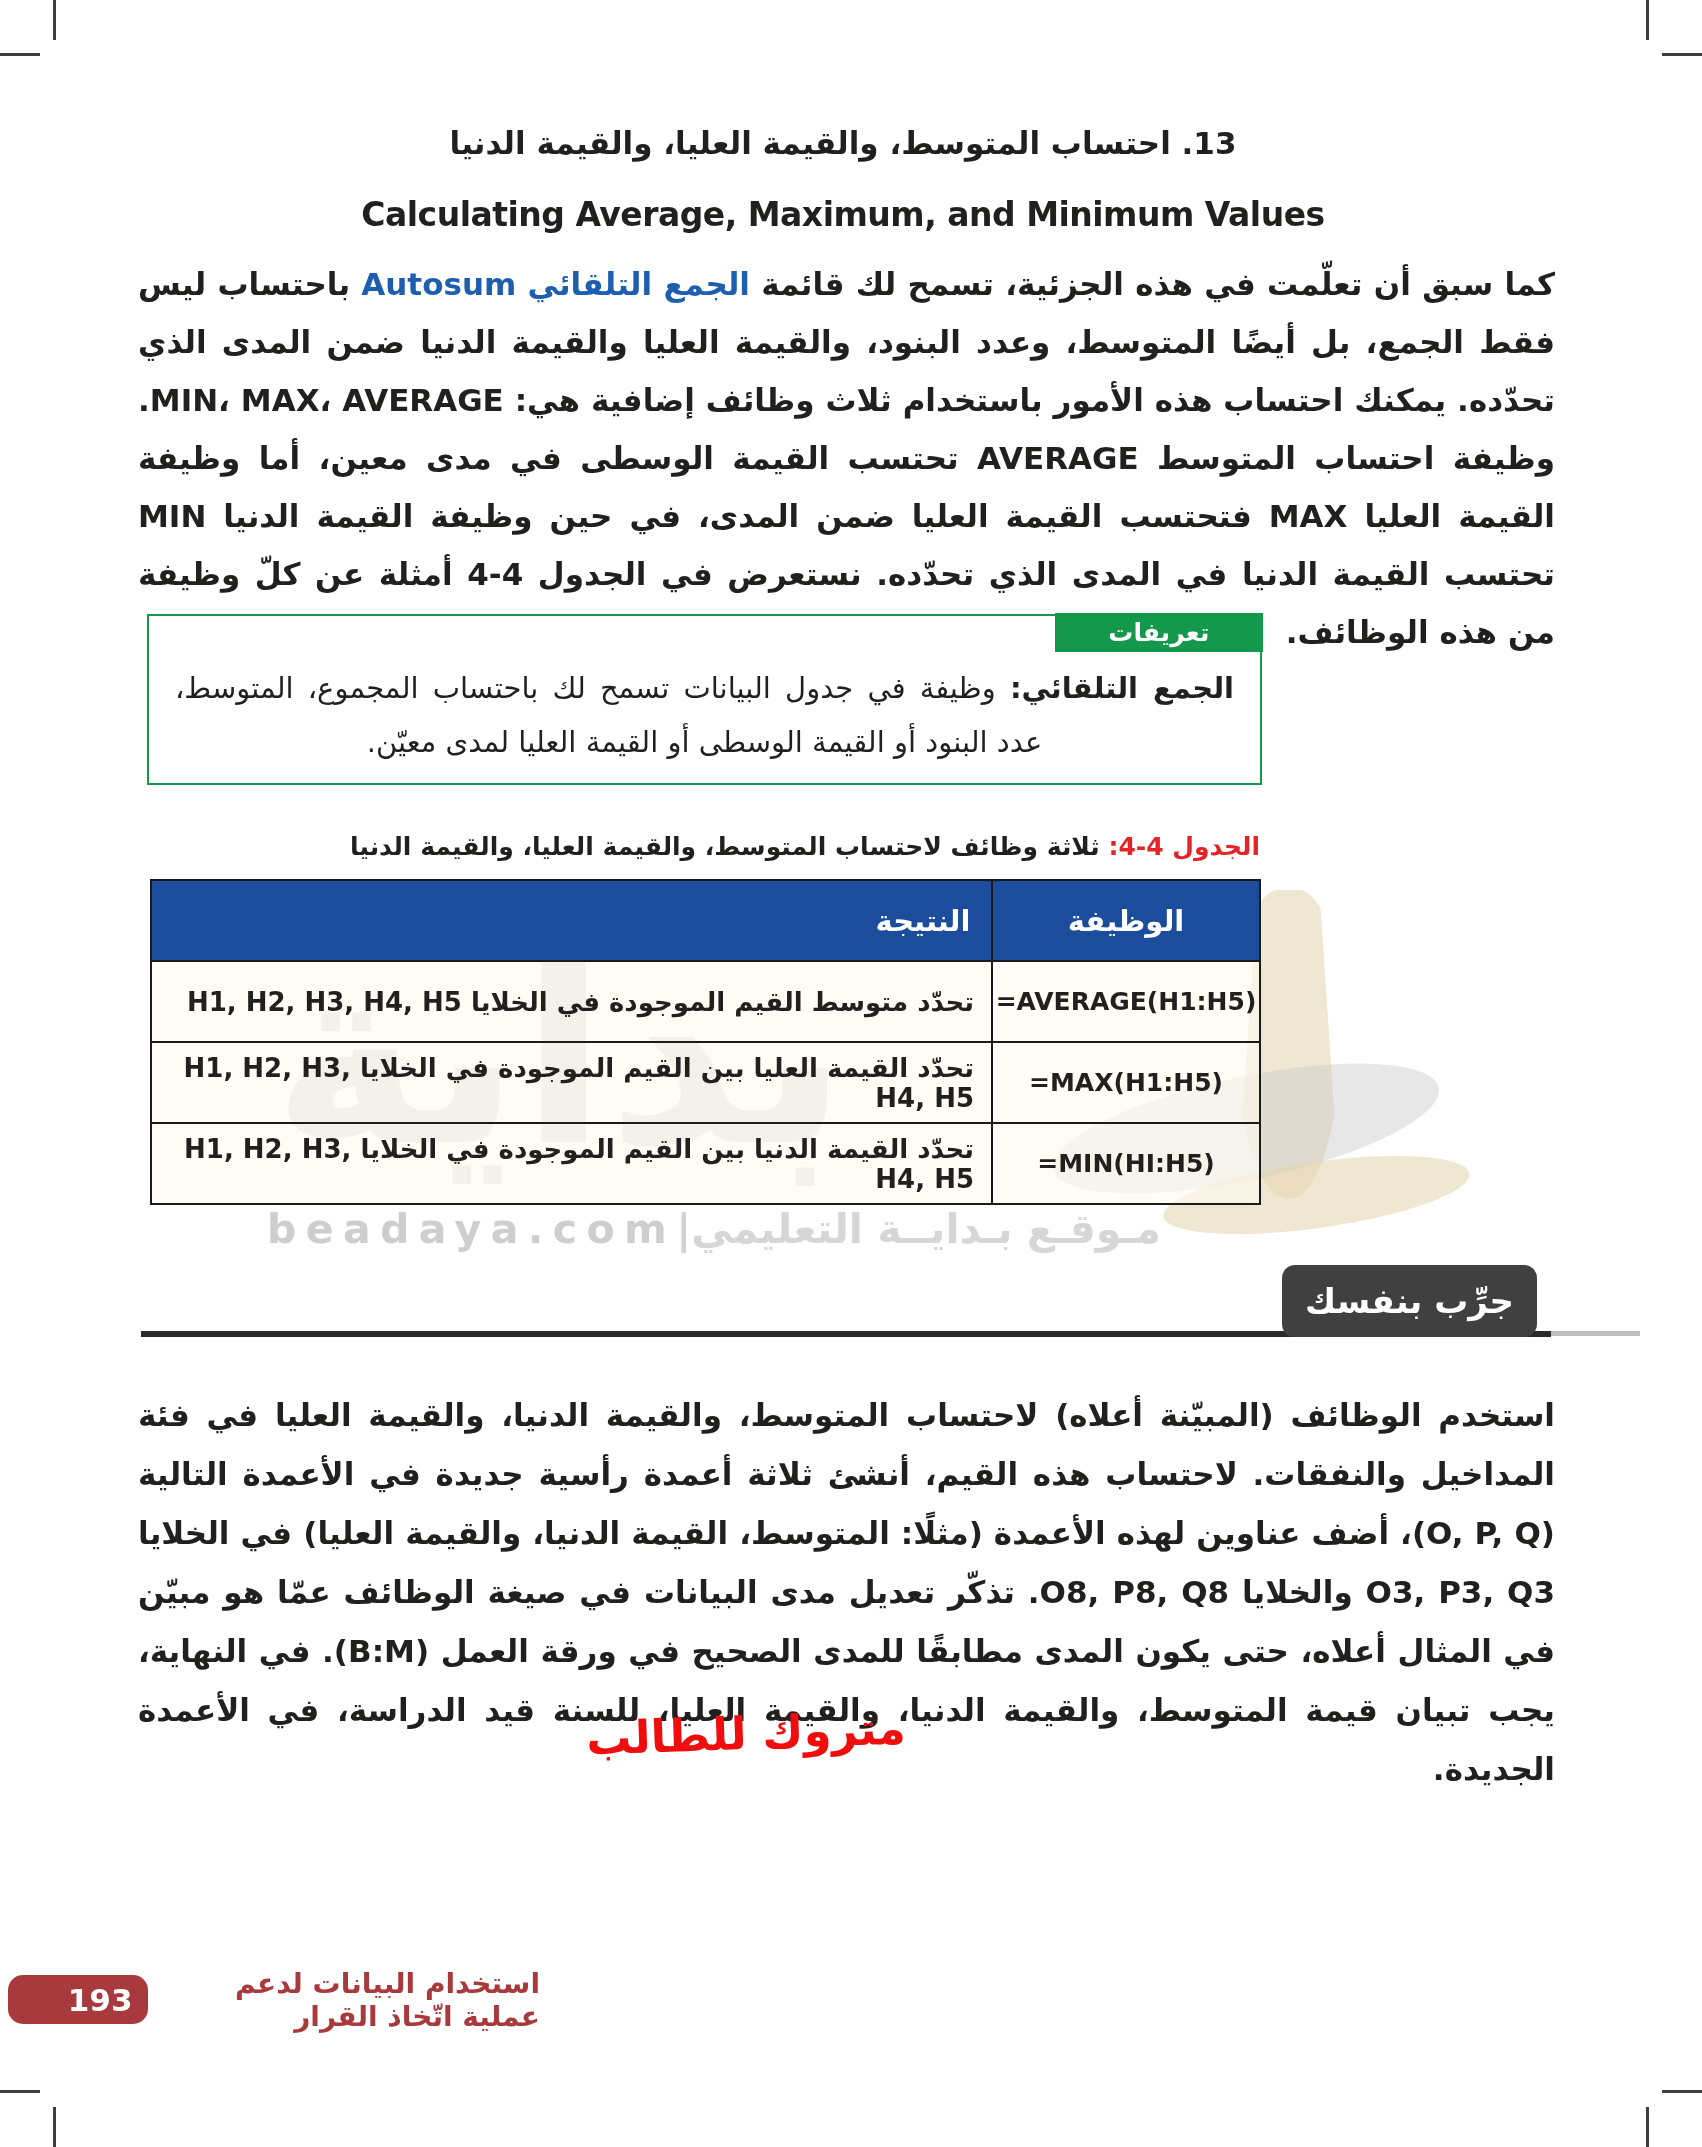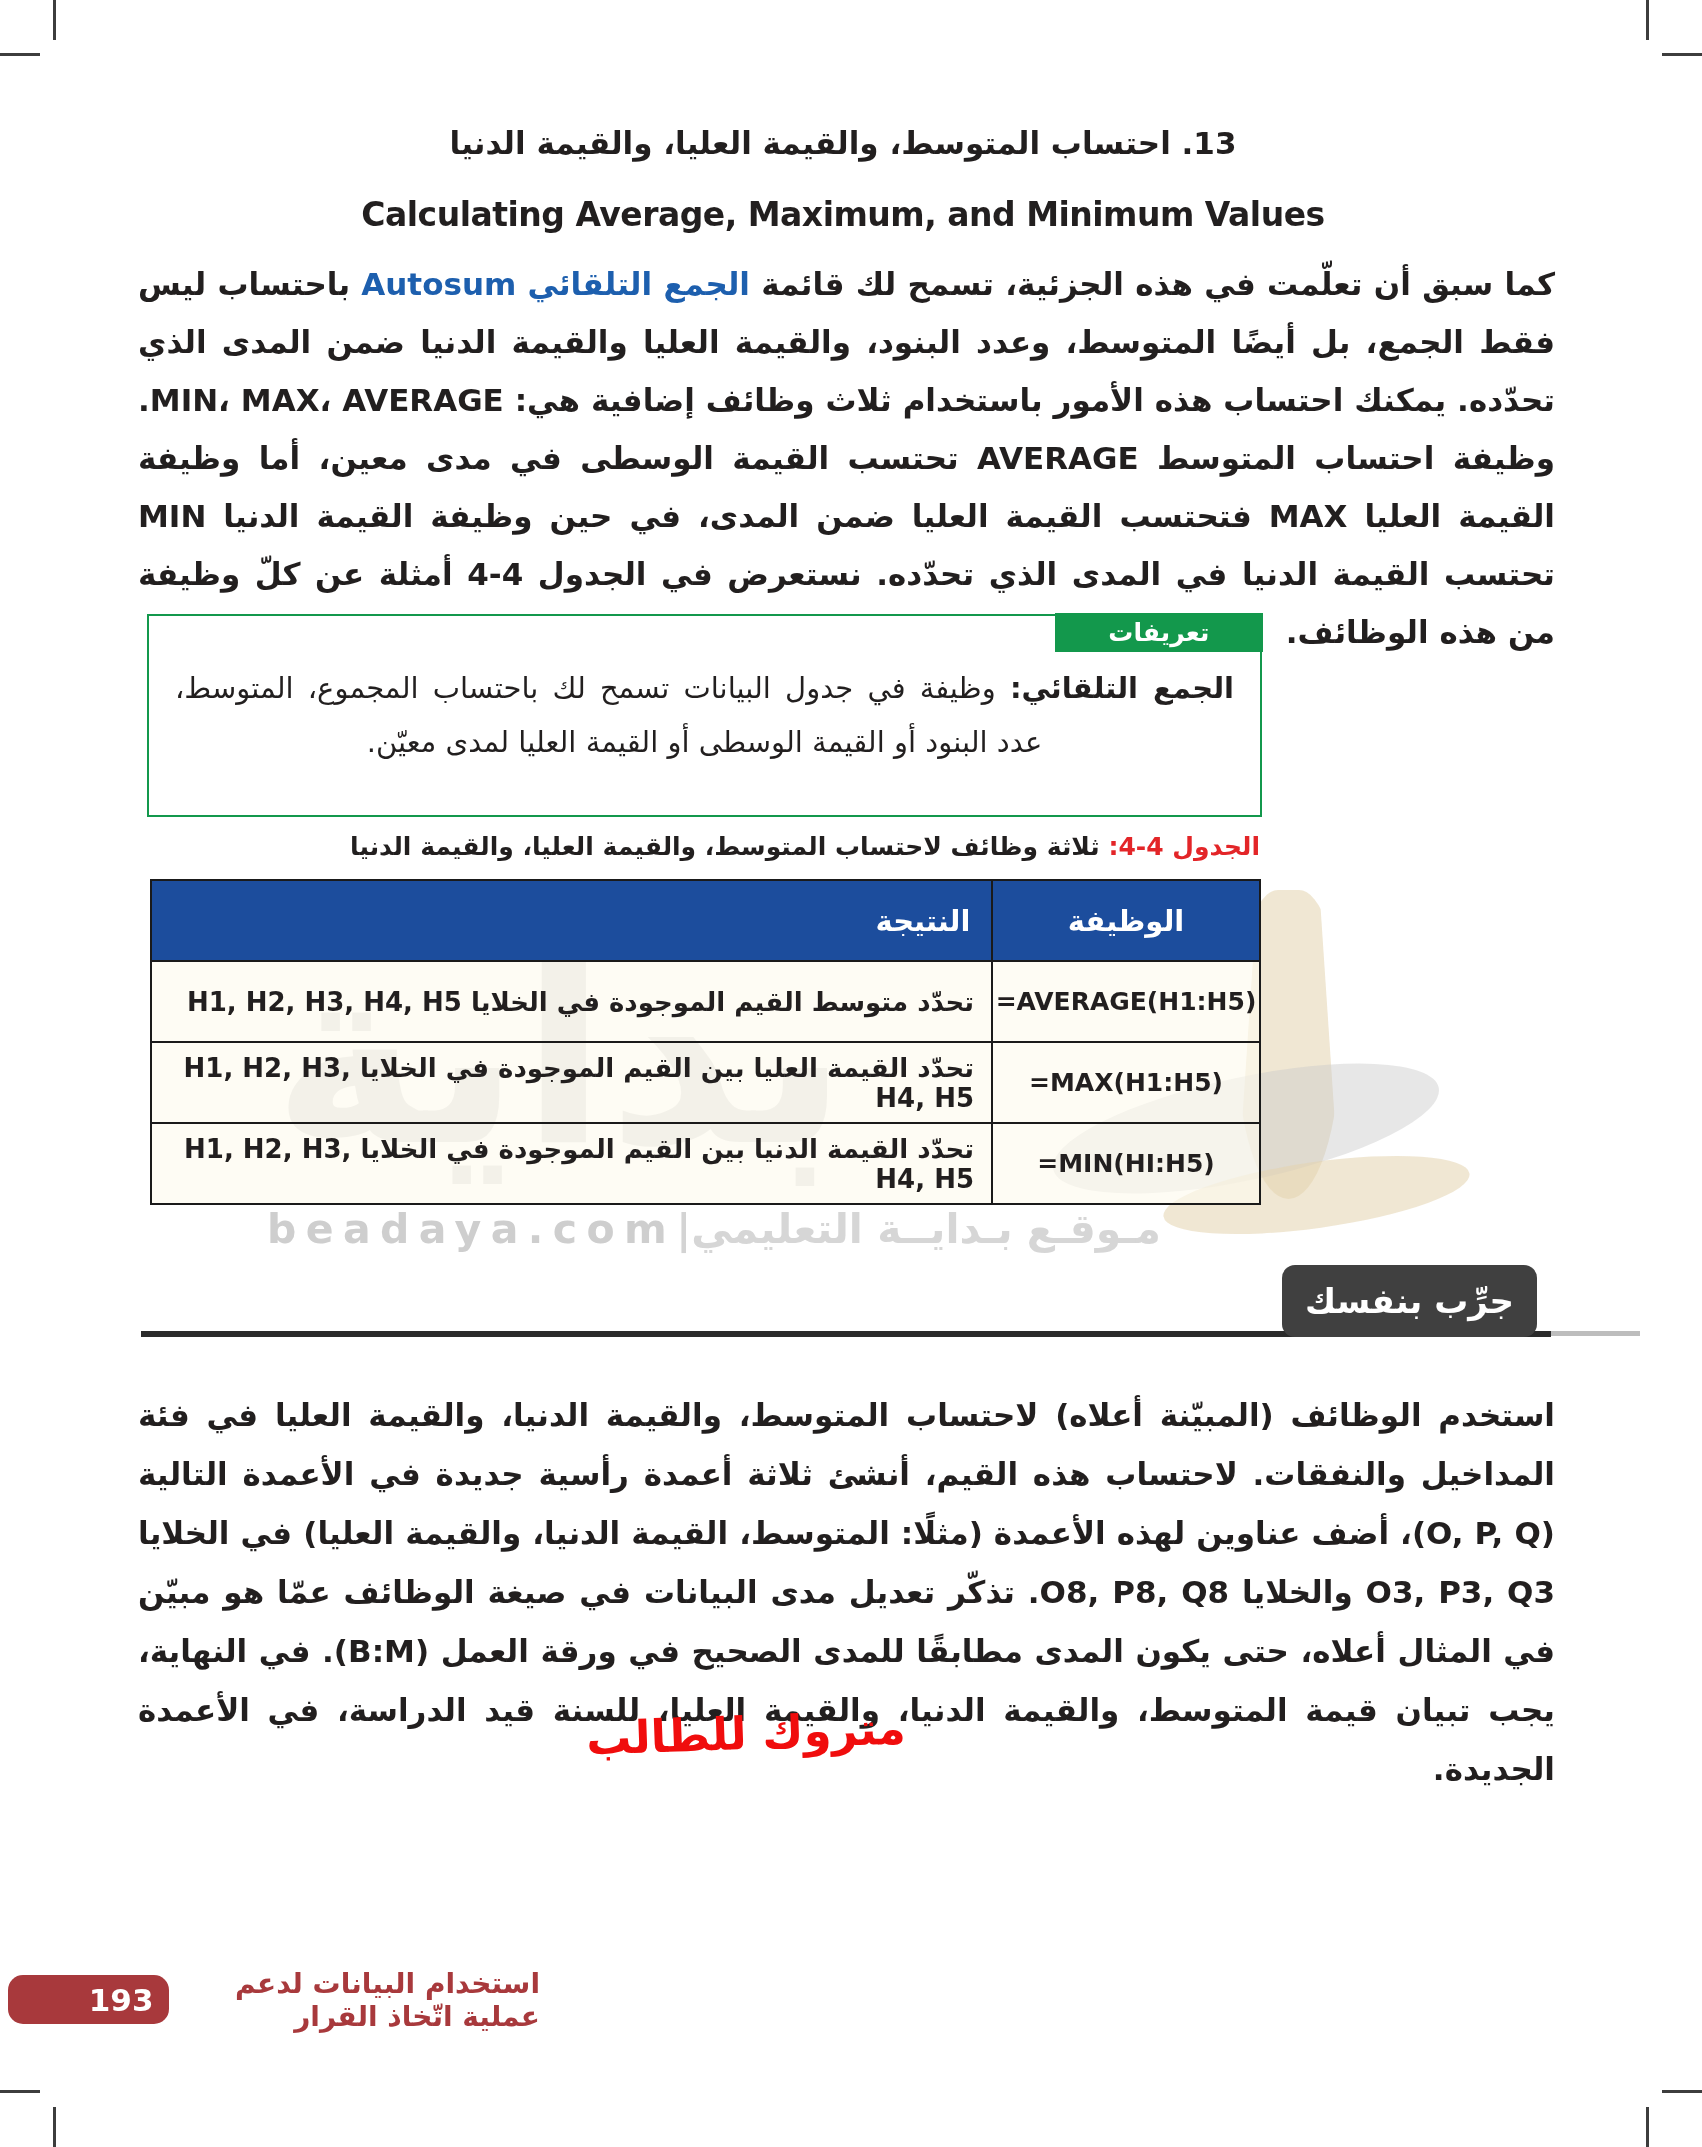--- a/index.html
+++ b/index.html
@@ -13,21 +13,21 @@
   .heading-block { position:absolute; left:281px; top:122px; width:1124px; text-align:center; color:#221f1f; }
   .heading-ar { font-size:31px; font-weight:bold; direction:rtl; line-height:1.4; }
   .heading-en { font-size:33px; font-weight:bold; margin-top:30px; letter-spacing:-0.5px; }
 
   
   .intro { position:absolute; right:147px; top:255px; width:1417px; direction:rtl;
            text-align:justify; font-size:31px; font-weight:600; line-height:58px; color:#221f1f; }
   .autosum { color:#1d5fae; font-weight:bold; }
 
   
-  .defbox { position:absolute; left:147px; top:614px; width:1115px; height:203px;
+  .defbox { position:absolute; left:147px; top:614px; width:1115px; height:171px;
             border:2.8px solid #13984c; background:#ffffff; z-index:6; }
   .defbox-tab { position:absolute; top:-2.8px; right:-2.8px; width:208px; height:39px; background:#13984c;
                 color:#ffffff; font-size:25px; font-weight:bold; direction:rtl;
                 display:flex; align-items:center; justify-content:center; }
   .defbox-body { position:absolute; top:45px; right:26px; left:26px; direction:rtl;
                  font-size:29px; line-height:54px; color:#221f1f;
                  text-align:justify; text-align-last:center; }
   .defbox-term { font-weight:bold; }
 
   
@@ -76,21 +76,21 @@
 
   
   .task { position:absolute; right:147px; top:1386px; width:1417px; direction:rtl;
           text-align:justify; font-size:31px; font-weight:bold; line-height:59px; color:#221f1f; z-index:5; }
 
   
   .annotation { position:absolute; left:586px; top:1707px; font-size:45px; font-weight:bold;
                 color:#f00d0d; direction:rtl; transform:rotate(-2deg); z-index:7; }
 
   
-  .page-badge { position:absolute; left:7.5px; top:1975px; width:161px; height:49px; background:#a8393c;
+  .page-badge { position:absolute; left:7.5px; top:1975px; width:140px; height:49px; background:#a8393c;
                 border-radius:15px; color:#ffffff; font-size:31px; font-weight:bold;
                 display:flex; align-items:center; justify-content:flex-end; padding-right:15px; z-index:5; }
   .footer-chapter { position:absolute; left:184px; top:1975px; width:356px; height:49px; color:#a8393c;
                     font-size:28px; font-weight:bold; direction:rtl;
                     display:flex; align-items:center; justify-content:flex-start; z-index:5; }
 </style>
 </head>
 <body>
 
 <div class="page">

